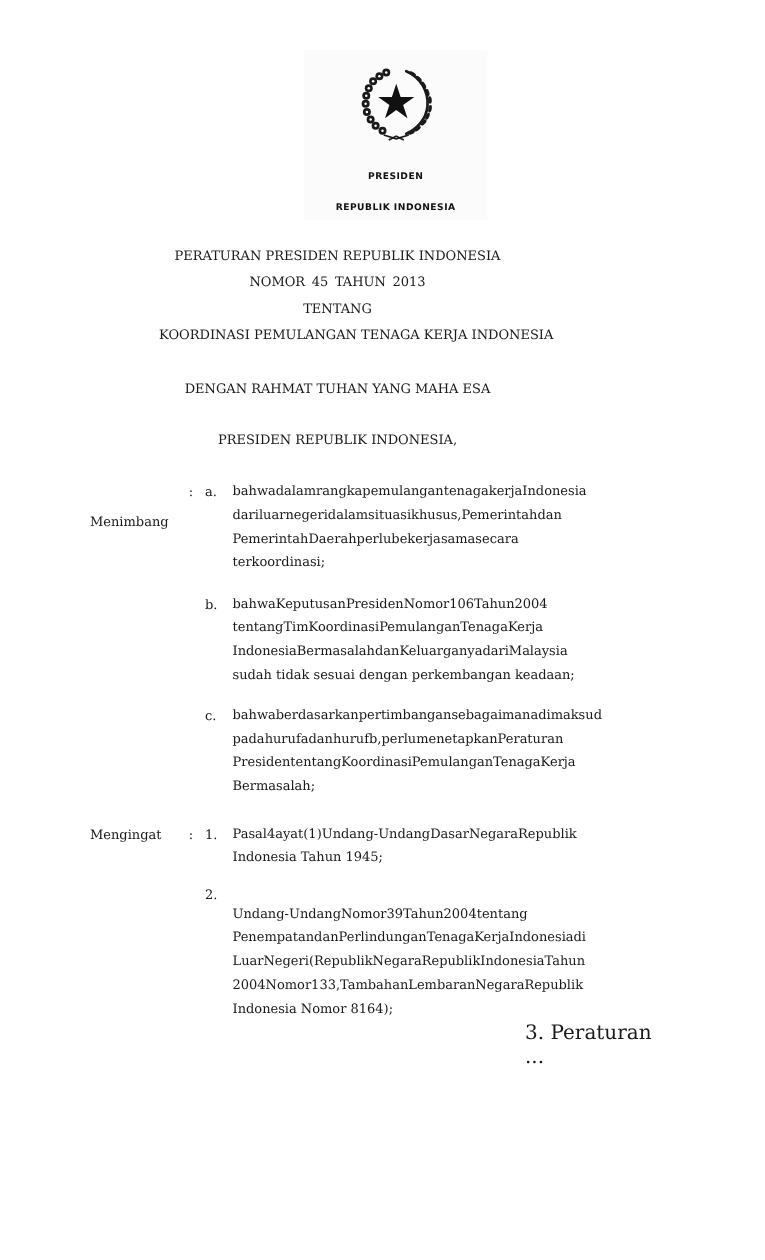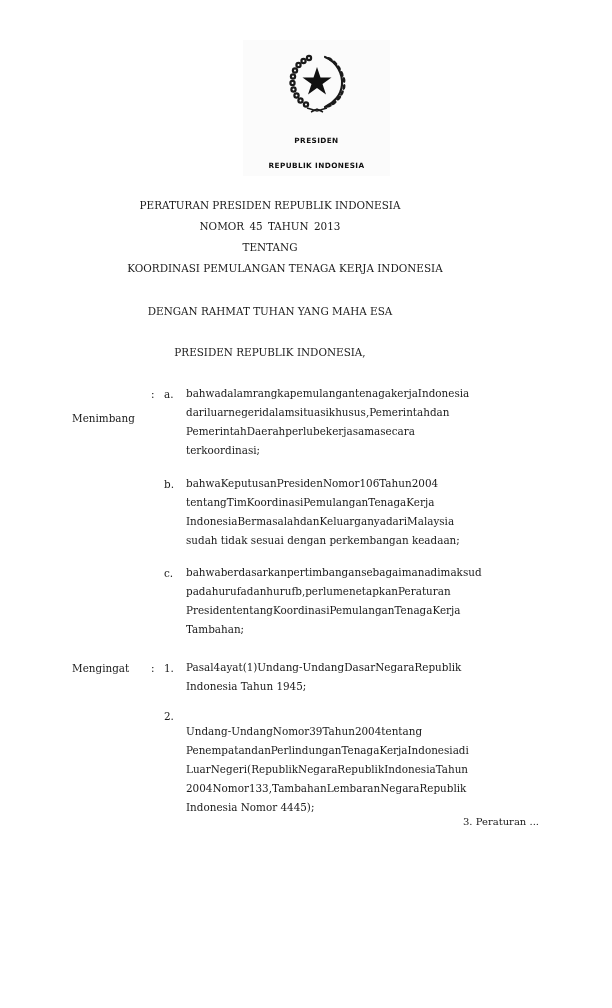--- a/index.html
+++ b/index.html
@@ -15,21 +15,21 @@
   .cap2 { top: 106px; margin-top: 15px; }
   .center { position: absolute; left: 0; width: 540px; text-align: center; font-size: 10.4px; }
   .label { position: absolute; left: 72px; font-size: 10.4px; }
   .colon { position: absolute; left: 151px; font-size: 10.4px; }
   .marker { position: absolute; font-size: 10.4px; }
   .para { position: absolute; left: 186px; width: 353px; font-size: 10.4px; line-height: 19px;
           text-align: justify; }
   .para .ln { display: block; text-align: justify; text-align-last: justify; height: 19px; white-space: nowrap; }
   .para .ln.last { text-align-last: left; }
   .flex { display: flex; justify-content: space-between; }
-  .next { position: absolute; left: 420px; width: 119px; text-align: right; font-size: 10px; }
+  .next { position: absolute; left: 420px; width: 119px; text-align: left; font-size: 16px; }
 </style>
 </head>
 <body>
 
 <div class="emblem-box">
   <svg class="emblem-svg" viewBox="0 0 60 62">
 
     <g fill="#1a1a1a">
       <circle cx="22" cy="6" r="3.2"></circle>
         <circle cx="16.5" cy="9" r="3.2"></circle>
@@ -104,34 +104,34 @@
   <span class="ln flex"><span>tentang</span><span>Tim</span><span>Koordinasi</span><span>Pemulangan</span><span>Tenaga</span><span>Kerja</span></span>
   <span class="ln flex"><span>Indonesia</span><span>Bermasalah</span><span>dan</span><span>Keluarganya</span><span>dari</span><span>Malaysia</span></span>
   <span class="ln last">sudah tidak sesuai dengan perkembangan keadaan;</span>
 </div>
 
 <div class="marker" style="left:164px; top:567px;">c.</div>
 <div class="para" style="top:563px;">
   <span class="ln flex"><span>bahwa</span><span>berdasarkan</span><span>pertimbangan</span><span>sebagaimana</span><span>dimaksud</span></span>
   <span class="ln flex"><span>pada</span><span>huruf</span><span>a</span><span>dan</span><span>huruf</span><span>b,</span><span>perlu</span><span>menetapkan</span><span>Peraturan</span></span>
   <span class="ln flex"><span>Presiden</span><span>tentang</span><span>Koordinasi</span><span>Pemulangan</span><span>Tenaga</span><span>Kerja</span></span>
-  <span class="ln last">Tambahan;</span>
+  <span class="ln last">Bermasalah;</span>
 </div>
 
 <div class="label" style="top:662px;">Mengingat</div>
 <div class="colon" style="top:662px;">:</div>
 
 <div class="marker" style="left:164px; top:662px;">1.</div>
 <div class="para" style="top:658px;">
   <span class="ln flex"><span>Pasal</span><span>4</span><span>ayat</span><span>(1)</span><span>Undang-Undang</span><span>Dasar</span><span>Negara</span><span>Republik</span></span>
   <span class="ln last">Indonesia Tahun 1945;</span>
 </div>
 
 <div class="marker" style="left:164px; top:710px;">2.</div>
 <div class="para" style="top:706px;margin-top:16px;">
   <span class="ln flex"><span>Undang-Undang</span><span>Nomor</span><span>39</span><span>Tahun</span><span>2004</span><span>tentang</span></span>
   <span class="ln flex"><span>Penempatan</span><span>dan</span><span>Perlindungan</span><span>Tenaga</span><span>Kerja</span><span>Indonesia</span><span>di</span></span>
   <span class="ln flex"><span>Luar</span><span>Negeri</span><span>(Republik</span><span>Negara</span><span>Republik</span><span>Indonesia</span><span>Tahun</span></span>
   <span class="ln flex"><span>2004</span><span>Nomor</span><span>133,</span><span>Tambahan</span><span>Lembaran</span><span>Negara</span><span>Republik</span></span>
-  <span class="ln last">Indonesia Nomor 4445);</span>
+  <span class="ln last">Indonesia Nomor 8164);</span>
 </div>
 
 <div class="next" style="top:816px;">3. Peraturan ...</div>
 
 </body></html>

